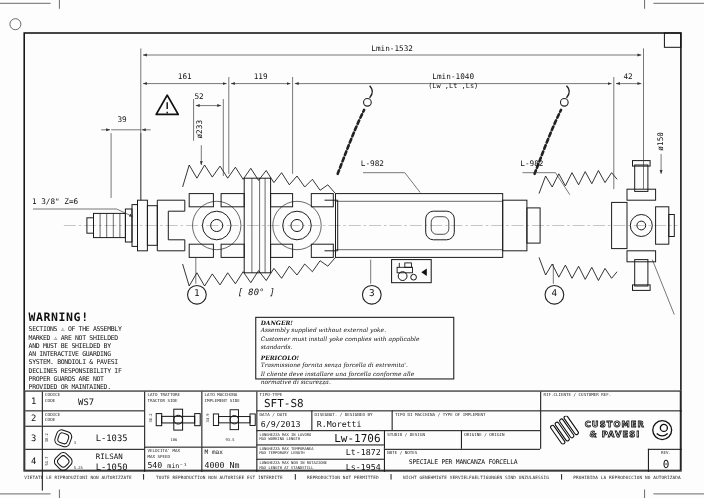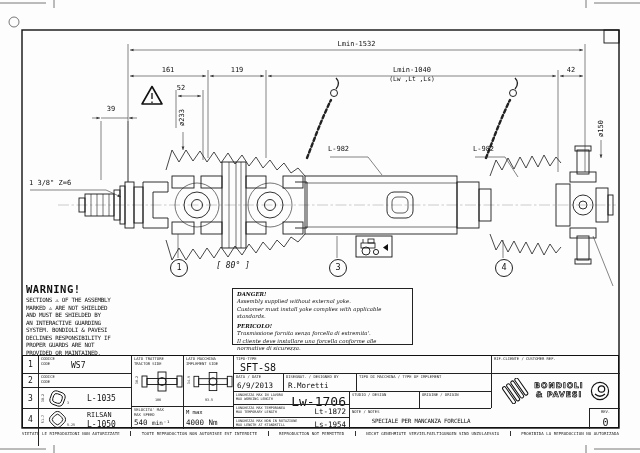--- a/index.html
+++ b/index.html
@@ -302,21 +302,21 @@
       <div class="tl abs" style="left:2px;top:1px;">TIPO-TYPE</div>
       <div class="abs" style="left:6px;top:6px;font-size:10px;">SFT-S8</div>
     </div>
     <div class="cell bl bt" style="left:210px;top:17px;width:50px;height:18px;">
       <div class="tl abs" style="left:2px;top:1px;">DATA / DATE</div>
       <div class="abs" style="left:3px;top:7px;font-size:7.5px;">6/9/2013</div>
     </div>
 
     <div class="cell bl bt" style="left:210px;top:35px;width:116px;height:13px;">
       <div class="tl2 abs" style="left:2px;top:1px;"><span>LUNGHEZZA MAX IN LAVORO</span><br><span>MAX WORKING LENGTH</span></div>
-      <div class="abs" style="right:3px;top:2px;font-size:13px;">Lw-1706</div>
+      <div class="abs" style="right:3px;top:2px;font-size:10px;">Lw-1706</div>
     </div>
     <div class="cell bl bt" style="left:210px;top:48px;width:116px;height:12.5px;">
       <div class="tl2 abs" style="left:2px;top:1px;"><span>LUNGHEZZA MAX TEMPORANEA</span><br><span>MAX TEMPORARY LENGTH</span></div>
       <div class="abs" style="right:3px;top:2px;font-size:7.5px;">Lt-1872</div>
     </div>
     <div class="cell bl bt" style="left:210px;top:60.5px;width:116px;height:12.5px;">
       <div class="tl2 abs" style="left:2px;top:1px;"><span>LUNGHEZZA MAX NON IN ROTAZIONE</span><br><span>MAX LENGTH AT STANDSTILL</span></div>
       <div class="abs" style="right:3px;top:2px;font-size:7.5px;">Ls-1954</div>
     </div>
 
@@ -349,21 +349,21 @@
     <div class="cell bl bt" style="left:468px;top:17px;width:129px;height:35px;display:flex;align-items:center;justify-content:center;gap:5px;">
       <svg width="28" height="26" viewBox="0 0 28 26">
         <g transform="rotate(-35 14 13)" stroke="#111" fill="none" stroke-width="1">
           <rect x="5" y="3" width="3.4" height="20" rx="1.7"></rect>
           <rect x="10" y="3" width="3.4" height="20" rx="1.7"></rect>
           <rect x="15" y="3" width="3.4" height="20" rx="1.7"></rect>
           <rect x="20" y="3" width="3.4" height="20" rx="1.7"></rect>
         </g>
       </svg>
       <div class="outline" style="text-align:center;">
-        <div>BONDIOLI</div>
+        <div>CUSTOMER</div>
         <div>&amp; PAVESI</div>
       </div>
       <svg width="22" height="22" viewBox="0 0 22 22">
         <g stroke="#111" fill="none" stroke-width="1.2">
           <circle cx="11" cy="11" r="8.6"></circle>
           <circle cx="12.5" cy="9" r="3.2"></circle>
           <path d="M6,14 q5,4.5 10,0"></path>
         </g>
       </svg>
     </div>

